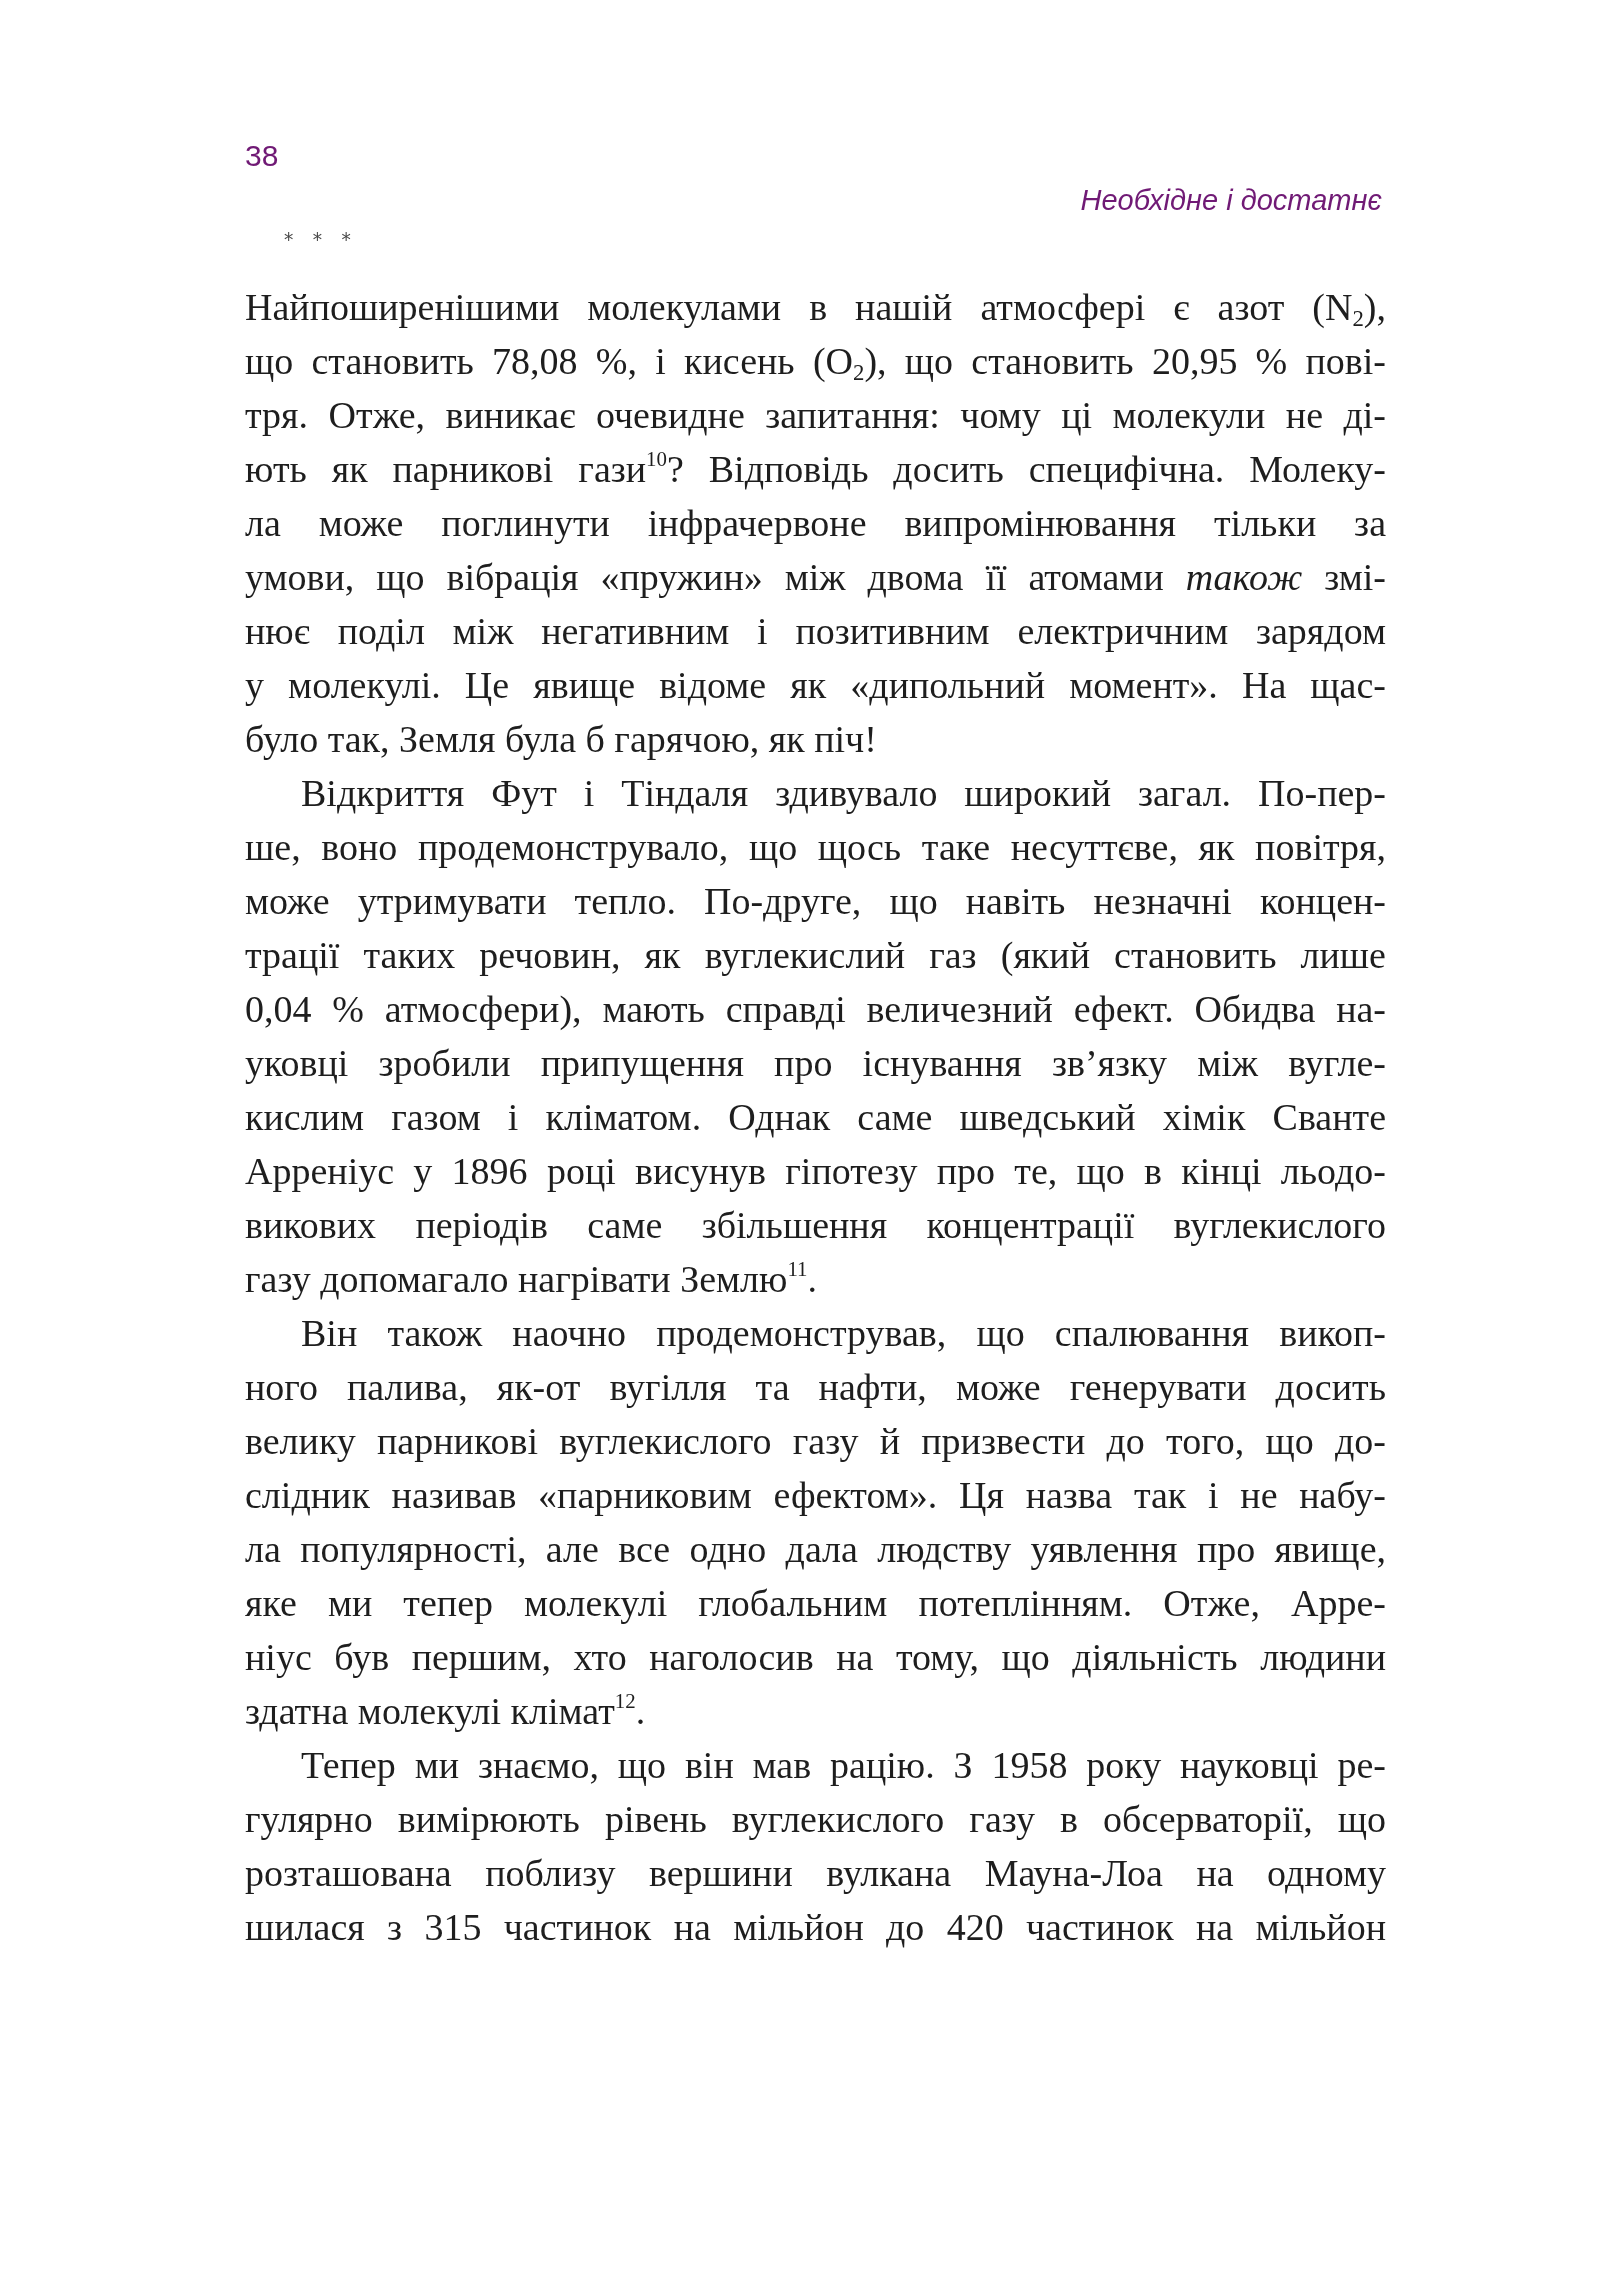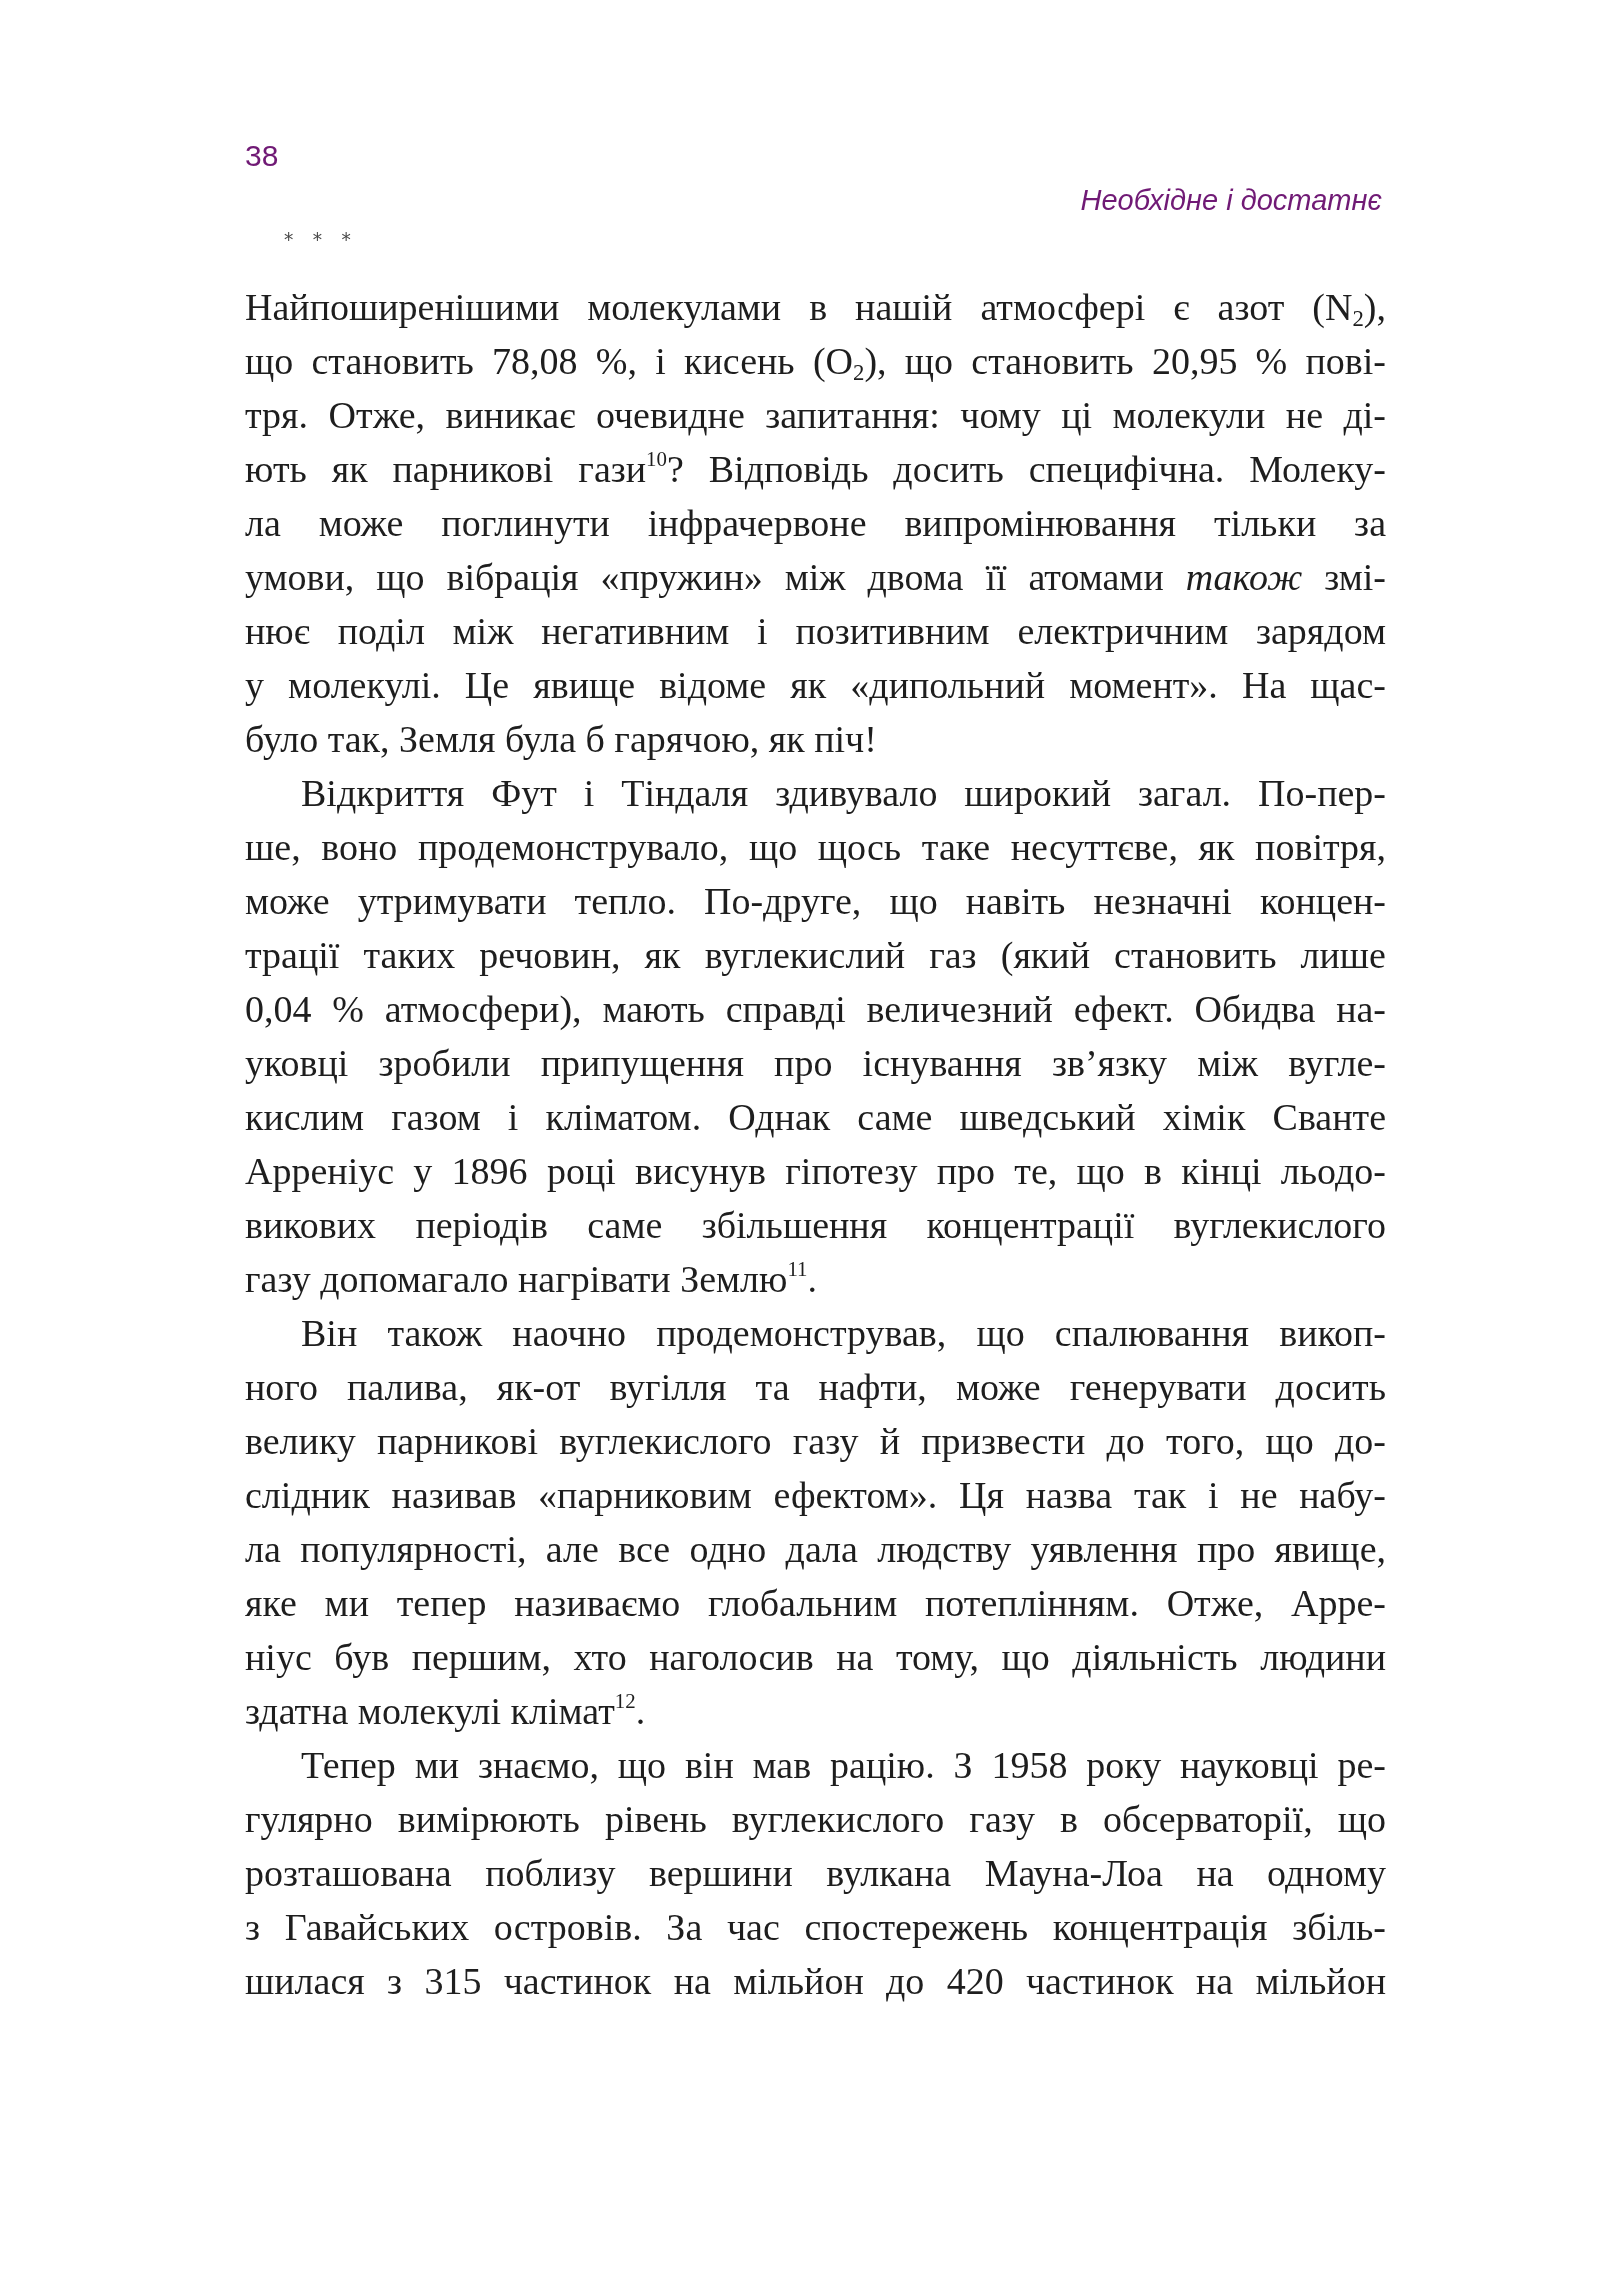--- a/index.html
+++ b/index.html
@@ -62,25 +62,24 @@
       <div class="line"><span class="seg-text">Арреніус у 1896 році висунув гіпотезу про те, що в кінці льодо-</span></div>
       <div class="line"><span class="seg-text">викових періодів саме збільшення концентрації вуглекислого</span></div>
       <div class="line last"><span class="seg-text">газу допомагало нагрівати Землю</span><span class="seg-sup">11</span><span class="seg-text">.</span></div>
     </div>
     <div>
       <div class="line indent"><span class="seg-text">Він також наочно продемонстрував, що спалювання викоп-</span></div>
       <div class="line"><span class="seg-text">ного палива, як-от вугілля та нафти, може генерувати досить</span></div>
       <div class="line"><span class="seg-text">велику парникові вуглекислого газу й призвести до того, що до-</span></div>
       <div class="line"><span class="seg-text">слідник називав «парниковим ефектом». Ця назва так і не набу-</span></div>
       <div class="line"><span class="seg-text">ла популярності, але все одно дала людству уявлення про явище,</span></div>
-      <div class="line"><span class="seg-text">яке ми тепер називаємо глобальним потеплінням. Отже, Арре-</span></div>
+      <div class="line"><span class="seg-text">яке ми тепер молекулі глобальним потеплінням. Отже, Арре-</span></div>
       <div class="line"><span class="seg-text">ніус був першим, хто наголосив на тому, що діяльність людини</span></div>
       <div class="line last"><span class="seg-text">здатна молекулі клімат</span><span class="seg-sup">12</span><span class="seg-text">.</span></div>
     </div>
     <div>
       <div class="line indent"><span class="seg-text">Тепер ми знаємо, що він мав рацію. З 1958 року науковці ре-</span></div>
       <div class="line"><span class="seg-text">гулярно вимірюють рівень вуглекислого газу в обсерваторії, що</span></div>
       <div class="line"><span class="seg-text">розташована поблизу вершини вулкана Мауна-Лоа на одному</span></div>
-      <div class="line"><span class="seg-text">з Гавайських островів. За час спостережень концентрація збіль-</span></div>
       <div class="line justified"><span class="seg-text">шилася з 315 частинок на мільйон до 420 частинок на мільйон</span></div>
     </div>
   </div>
 
 
 </body></html>

